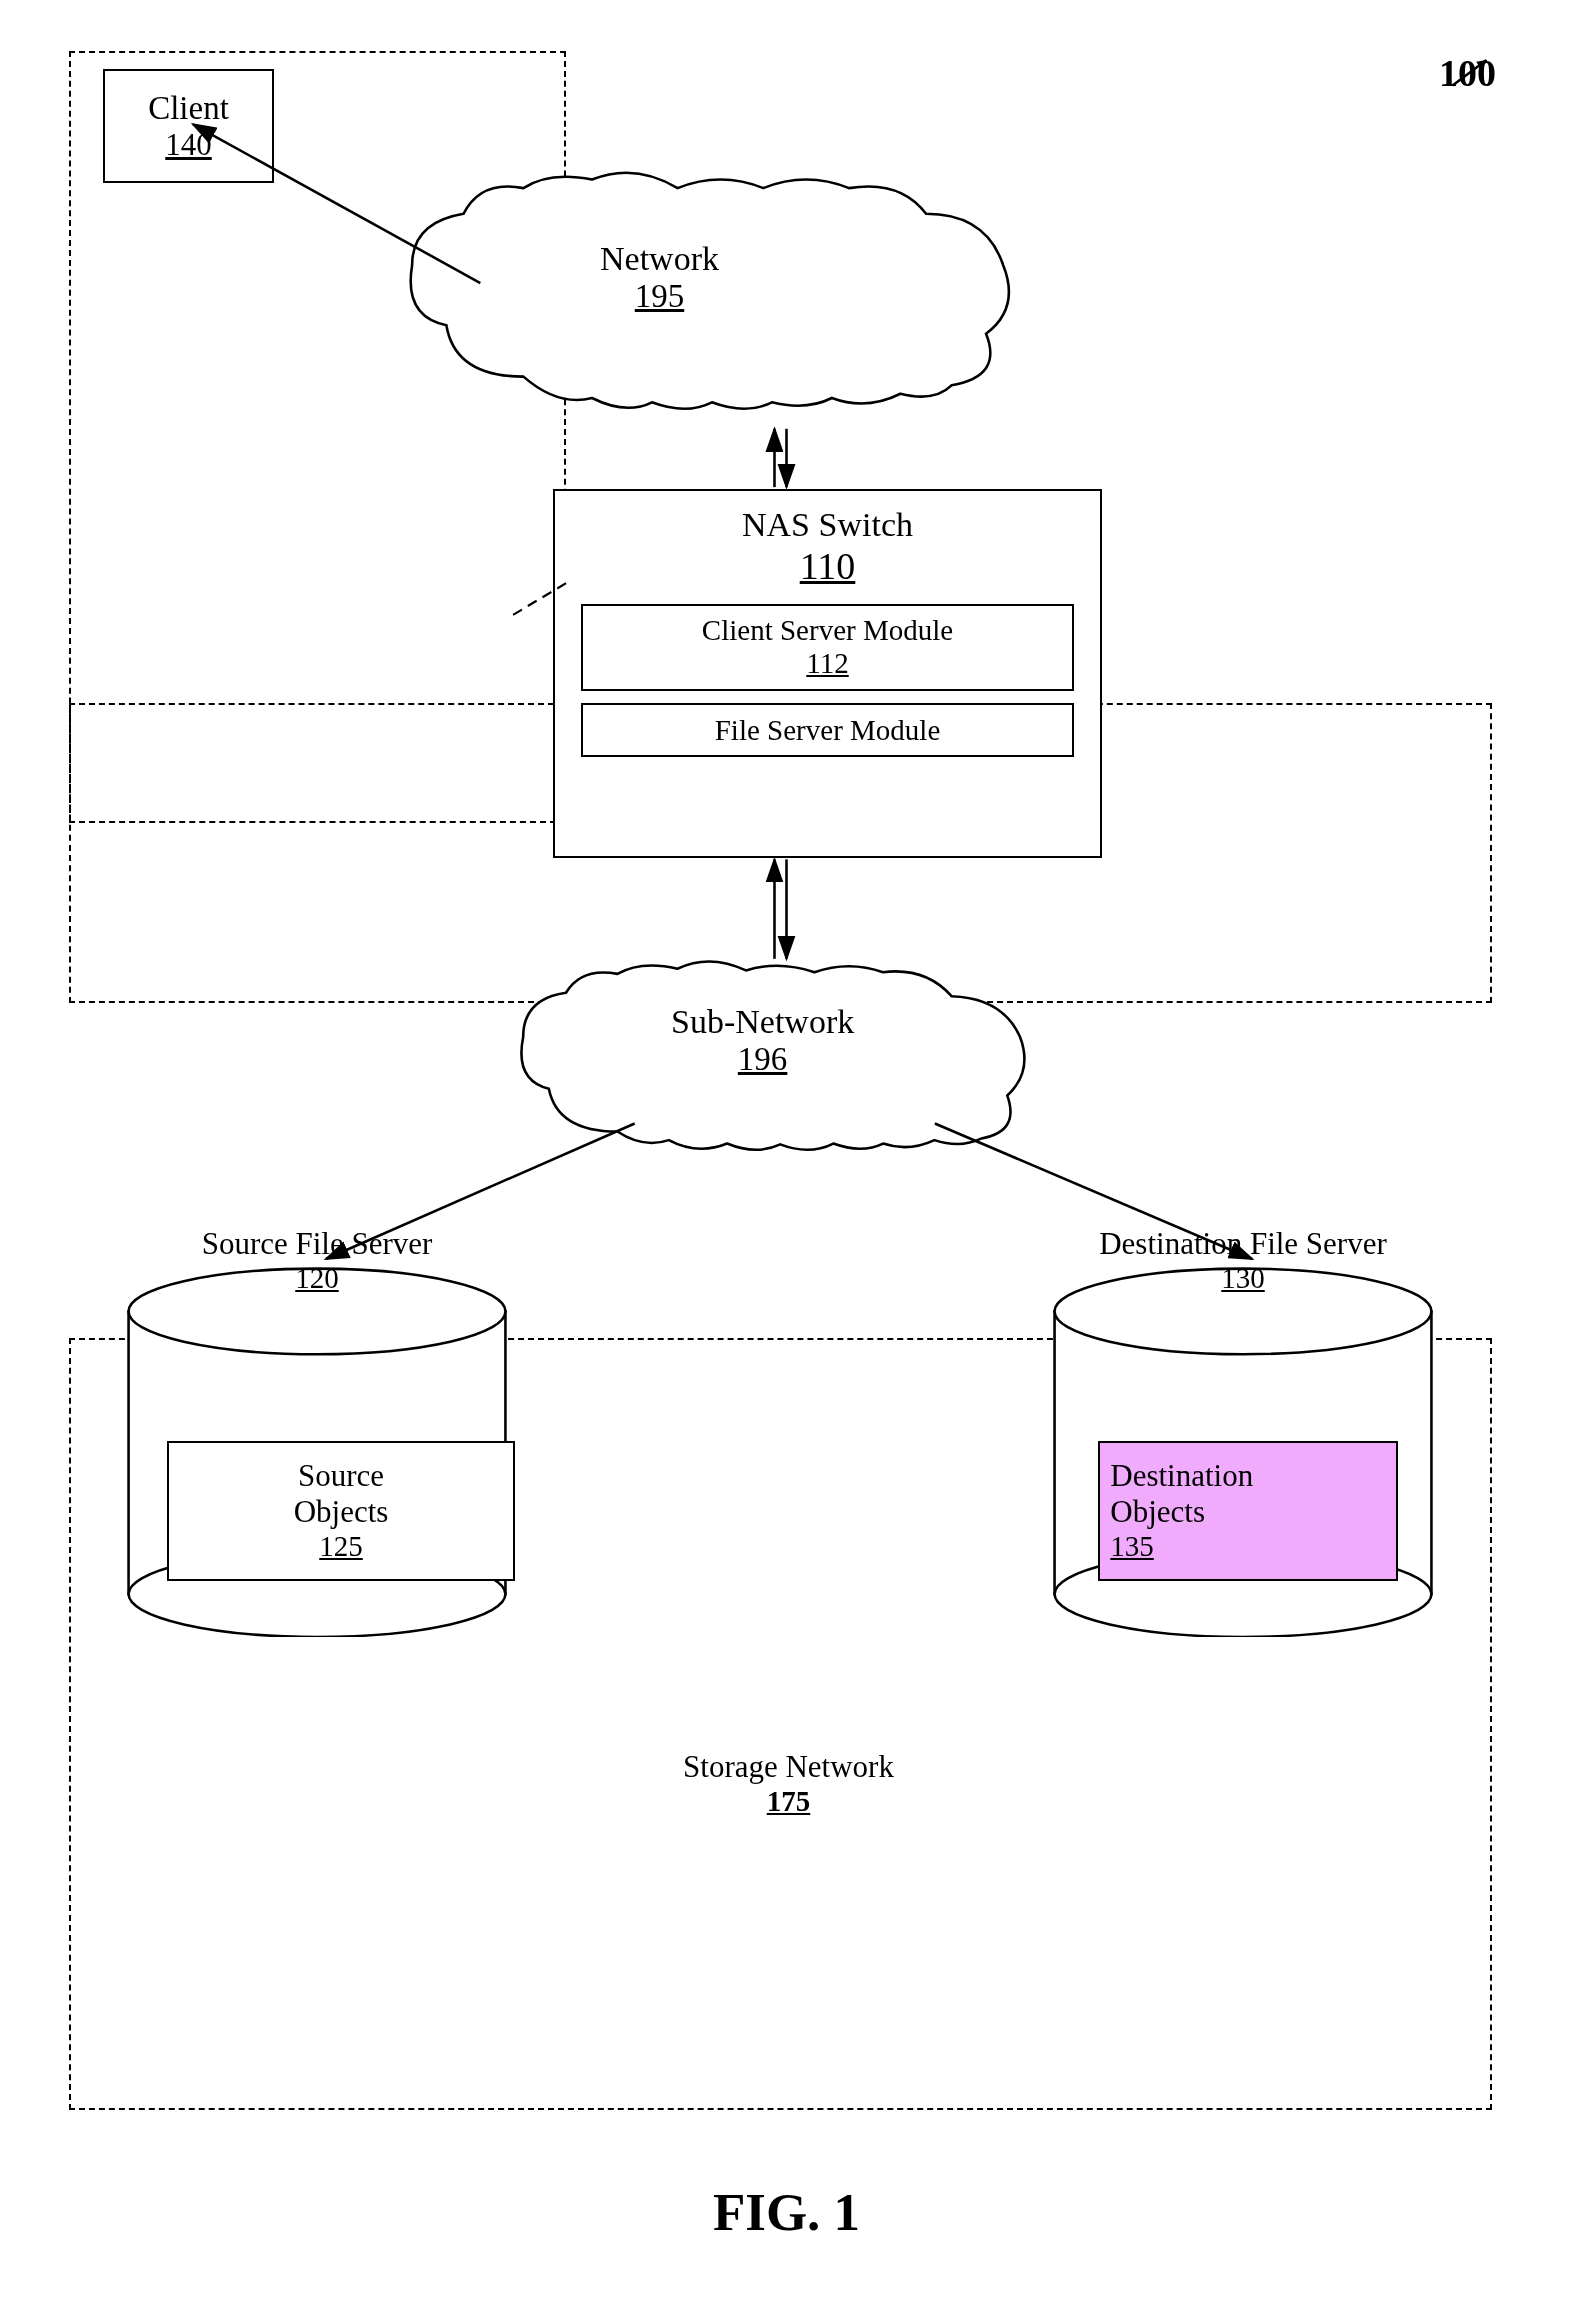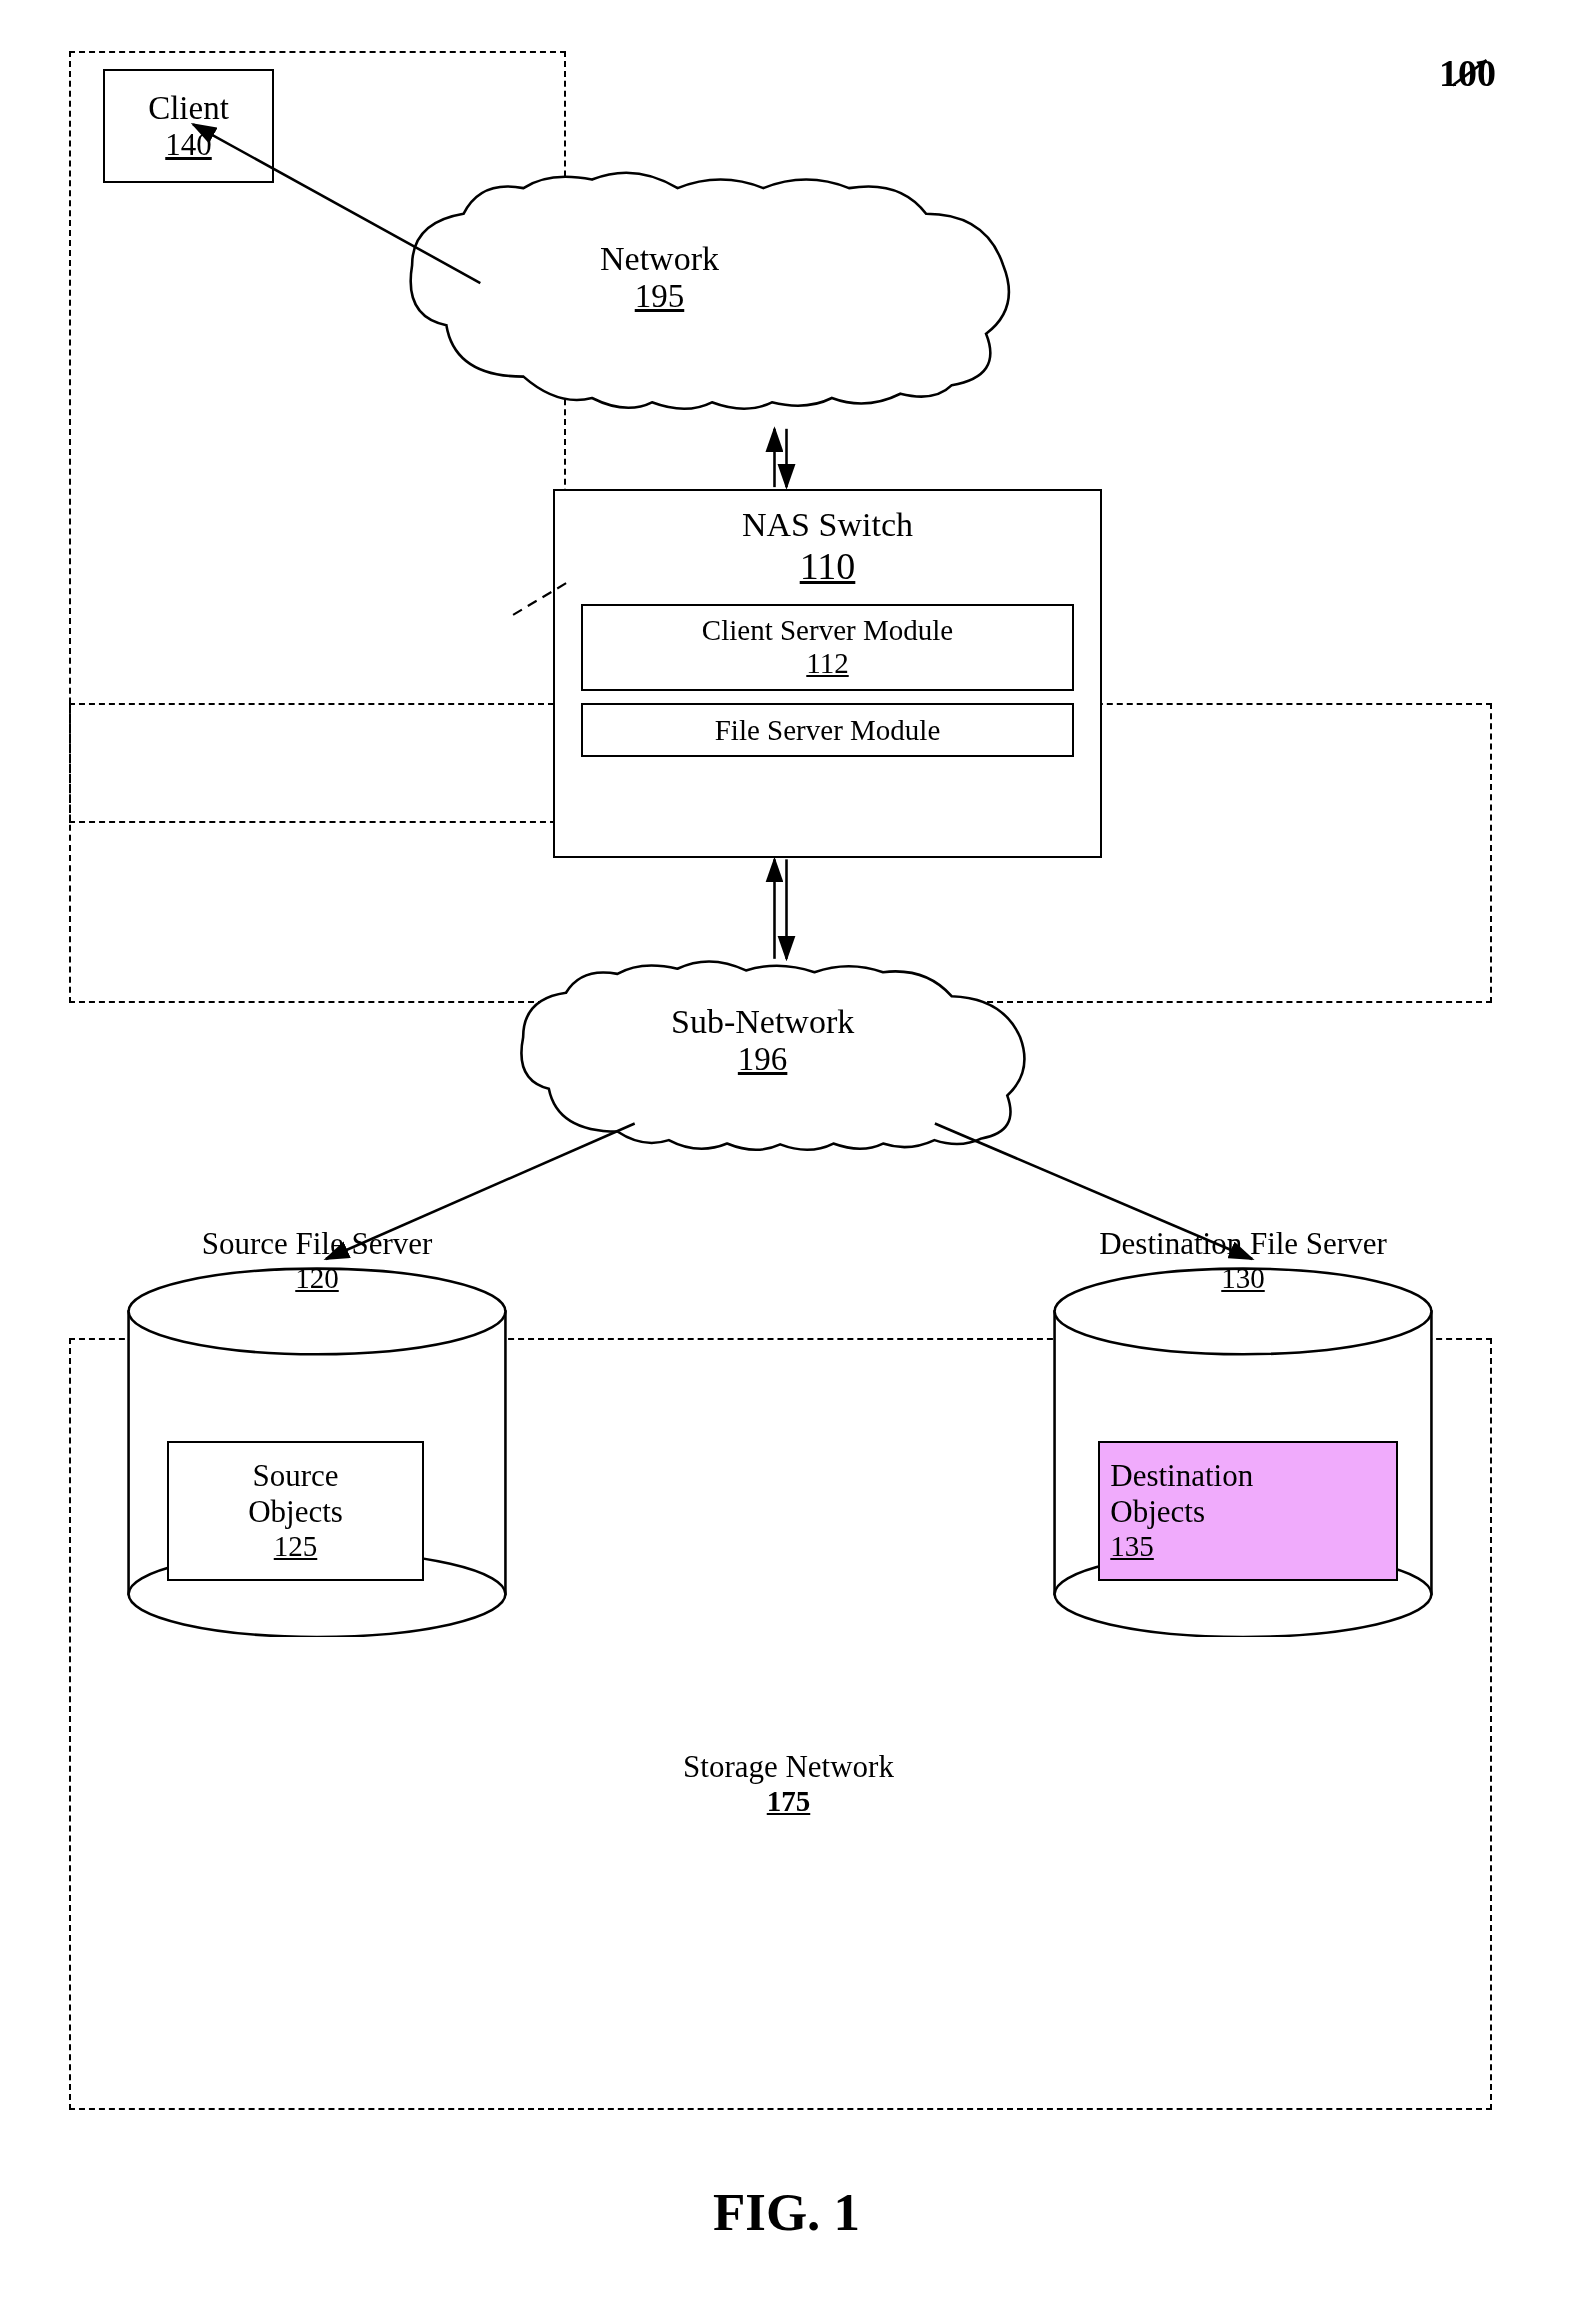--- a/index.html
+++ b/index.html
@@ -160,21 +160,21 @@
     <ellipse cx="230" cy="60" rx="220" ry="50" fill="#fff" stroke="#000" stroke-width="3"></ellipse>
 
     <ellipse cx="230" cy="390" rx="220" ry="50" fill="#fff" stroke="#000" stroke-width="3"></ellipse>
   </svg>
 
   <div style="position:absolute; top:1226px; left:120px; width:394px; text-align:center;">
     <span style="font-size:31px; display:block;">Source File Server</span>
     <span style="font-size:29px; text-decoration:underline; display:block;">120</span>
   </div>
 
-  <div style="position:absolute; top:1441px; left:167px; width:257px; border:2.6px solid #000; background:#fff; text-align:center; padding:15.4px 10.3px;">
+  <div style="position:absolute; top:1441px; left:167px; width:348px; border:2.6px solid #000; background:#fff; text-align:center; padding:15.4px 10.3px;">
     <span style="font-size:31px; display:block;">Source</span>
     <span style="font-size:31px; display:block;">Objects</span>
     <span style="font-size:29px; text-decoration:underline; display:block;">125</span>
   </div>
 
   <svg style="position:absolute; top:1260px; left:1046px; width:394px; height:377px;" viewBox="0 0 460 440">
     <rect x="10" y="60" width="440" height="330" fill="#fff" stroke="#000" stroke-width="3"></rect>
     <ellipse cx="230" cy="60" rx="220" ry="50" fill="#fff" stroke="#000" stroke-width="3"></ellipse>
     <ellipse cx="230" cy="390" rx="220" ry="50" fill="#fff" stroke="#000" stroke-width="3"></ellipse>
   </svg>

